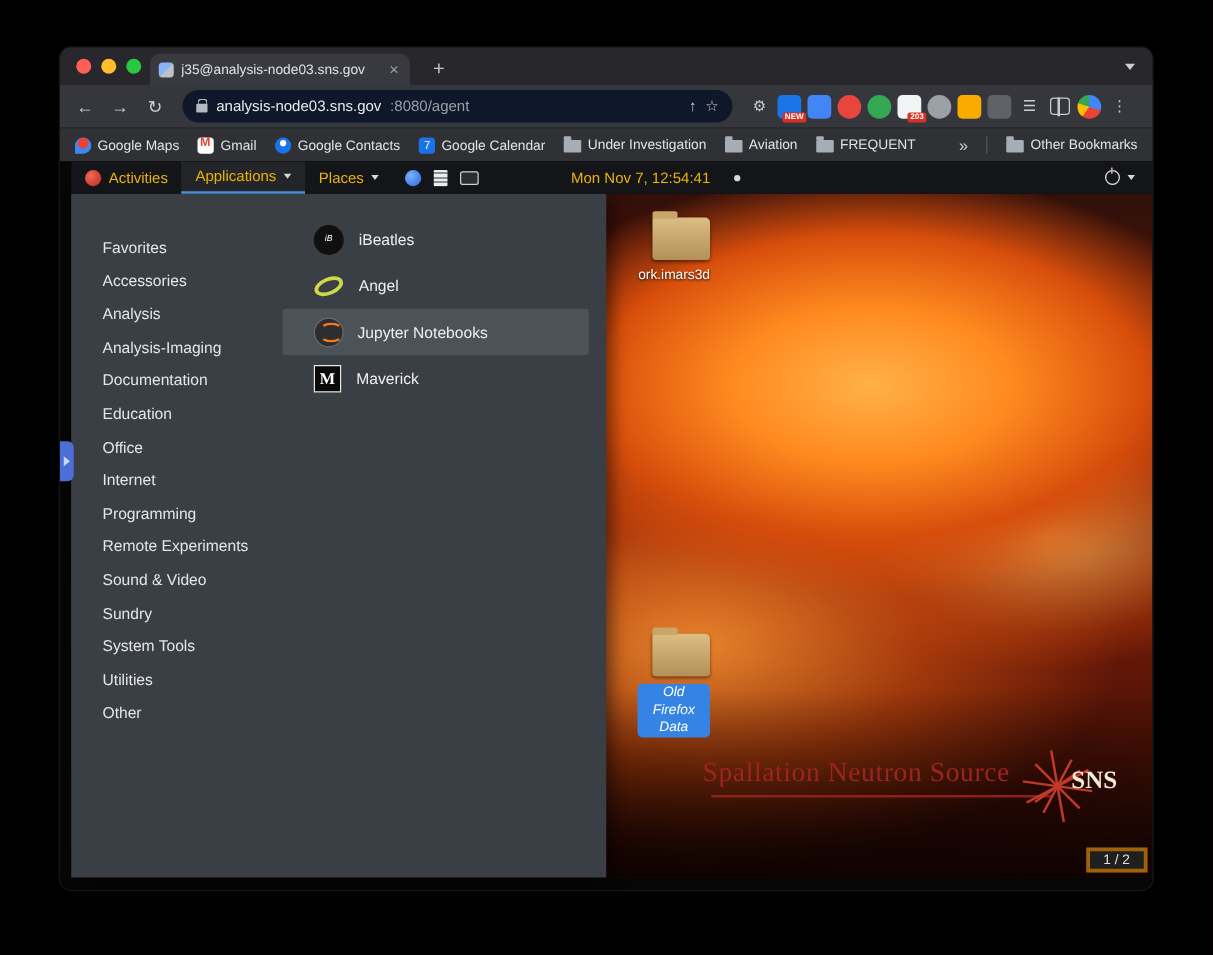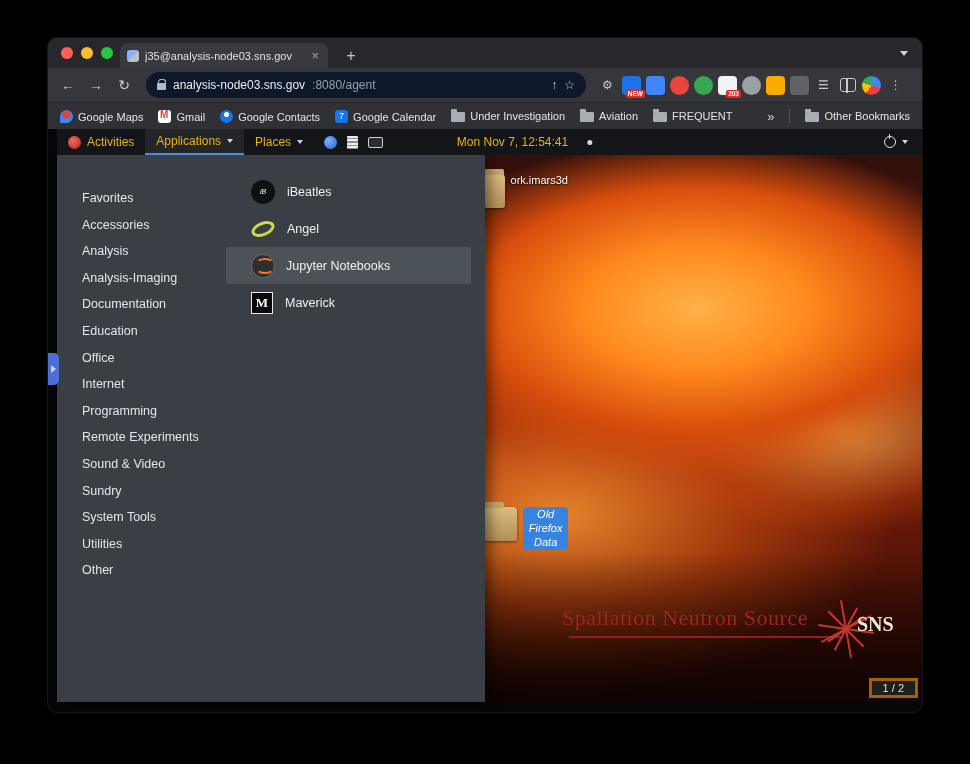--- a/index.html
+++ b/index.html
@@ -106,21 +106,21 @@
       background:linear-gradient(180deg, rgba(12,2,1,0), rgba(12,2,1,.88)); }
   .sns-sig { position:absolute; left:505px; top:450px; font-family:"Liberation Serif", serif;
              font-size:22px; color:#9c2522; letter-spacing:.5px; z-index:2; white-space:nowrap; }
   .sns-line { position:absolute; left:512px; top:481px; width:272px; height:2px; background:#8e1f1c; z-index:2; }
   .starburst { position:absolute; left:758px; top:442px; width:62px; height:62px; z-index:2; }
   .ray { position:absolute; left:50%; top:50%; height:2px; background:#c0392b; transform-origin:0 50%; }
   .sns-logo-text { position:absolute; left:800px; top:458px; font-family:"Liberation Serif", serif;
                    font-weight:bold; font-size:20px; color:#f2ead8; z-index:3; }
 
   
-  .dicon { position:absolute; width:84px; display:flex; flex-direction:row; align-items:flex-start; gap:6px; z-index:2; }
+  .dicon { position:absolute; width:84px; display:flex; flex-direction:column; align-items:flex-end; gap:6px; z-index:2; }
   .folder-shape { width:46px; height:34px; background:linear-gradient(#dcbd83,#b3905a); border-radius:2px 4px 3px 3px;
                   position:relative; box-shadow:0 1px 3px rgba(0,0,0,.5); }
   .folder-shape:before { content:""; position:absolute; top:-5px; left:0; width:20px; height:6px;
                          background:#c9a76b; border-radius:2px 2px 0 0; }
   .dicon-label { font-size:11px; color:#fff; text-shadow:0 1px 2px #000; text-align:center; line-height:1.25; }
   .label-selected { background:#3584e4; border-radius:4px; padding:1px 5px; text-shadow:none; width:58px; }
 
   
   .app-menu { position:absolute; left:9px; top:26px; width:428px; height:547px; background:#3a3f45;
               z-index:5; box-shadow:5px 5px 12px rgba(0,0,0,.45); }

